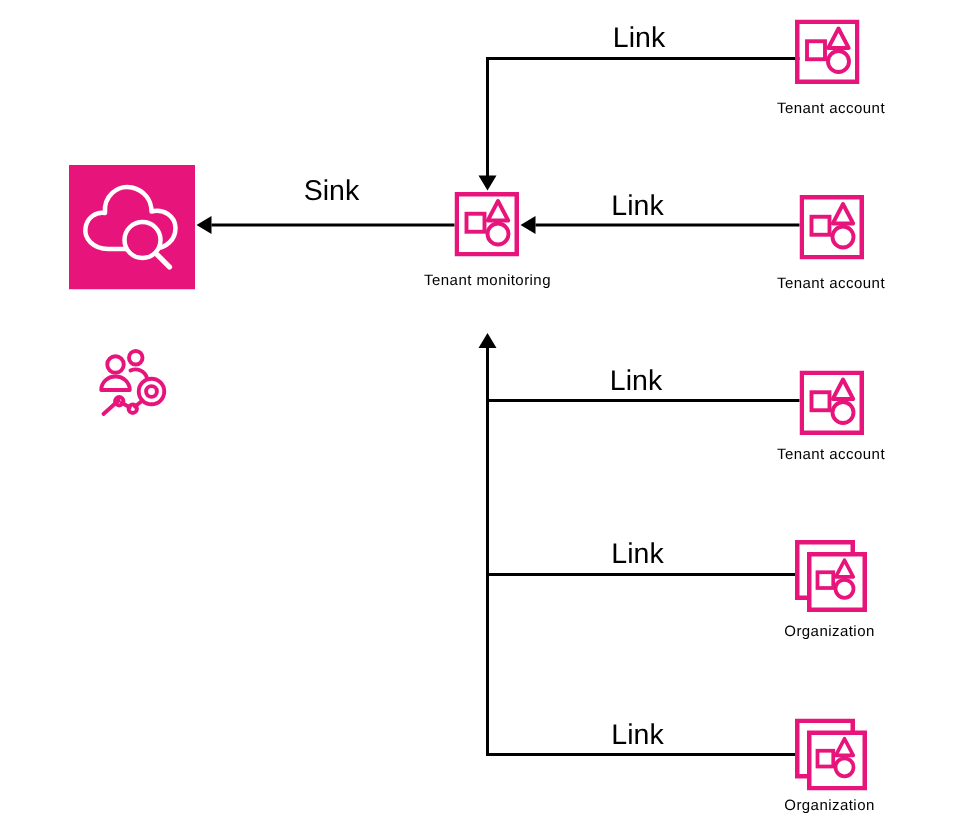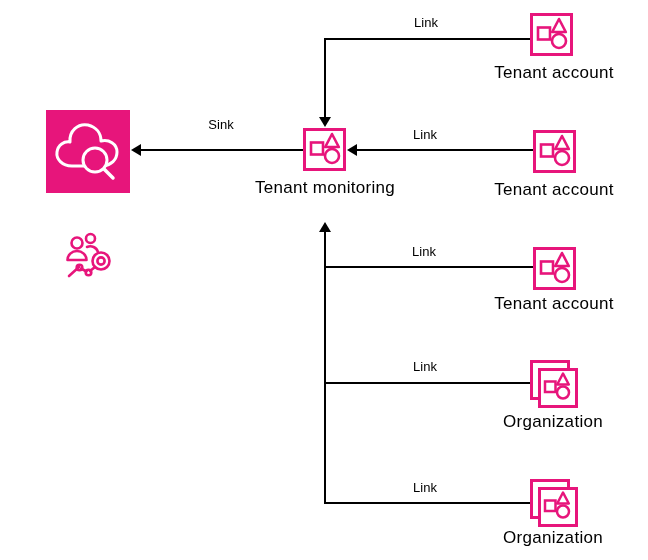--- a/index.html
+++ b/index.html
@@ -1,26 +1,26 @@
 <!DOCTYPE html>
 <html><head>
 <meta charset="utf-8">
 <style>
   html,body{margin:0;padding:0;background:#ffffff;}
   #canvas{
     position:relative;width:648px;height:560px;background:#ffffff;overflow:hidden;
     font-family:"Liberation Sans","DejaVu Sans",sans-serif;color:#000;
   }
   .label{
-    position:absolute;font-size:17px;line-height:17px;text-align:center;
+    position:absolute;font-size:10px;line-height:17px;text-align:center;
     letter-spacing:0.3px;color:#000;white-space:nowrap;
   }
   .label div{white-space:nowrap;}
   .edge-label{
-    position:absolute;font-size:13px;width:56px;text-align:center;color:#000;
+    position:absolute;font-size:19px;width:56px;text-align:center;color:#000;
   }
   .hline{position:absolute;height:2px;background:#000;}
   .vline{position:absolute;width:2px;background:#000;}
   .arrow-down{position:absolute;width:0;height:0;
     border-left:6px solid transparent;border-right:6px solid transparent;border-top:10px solid #000;}
   .arrow-up{position:absolute;width:0;height:0;
     border-left:6px solid transparent;border-right:6px solid transparent;border-bottom:10px solid #000;}
   .arrow-left{position:absolute;width:0;height:0;
     border-top:6px solid transparent;border-bottom:6px solid transparent;border-right:10px solid #000;}
   .node{position:absolute;}

